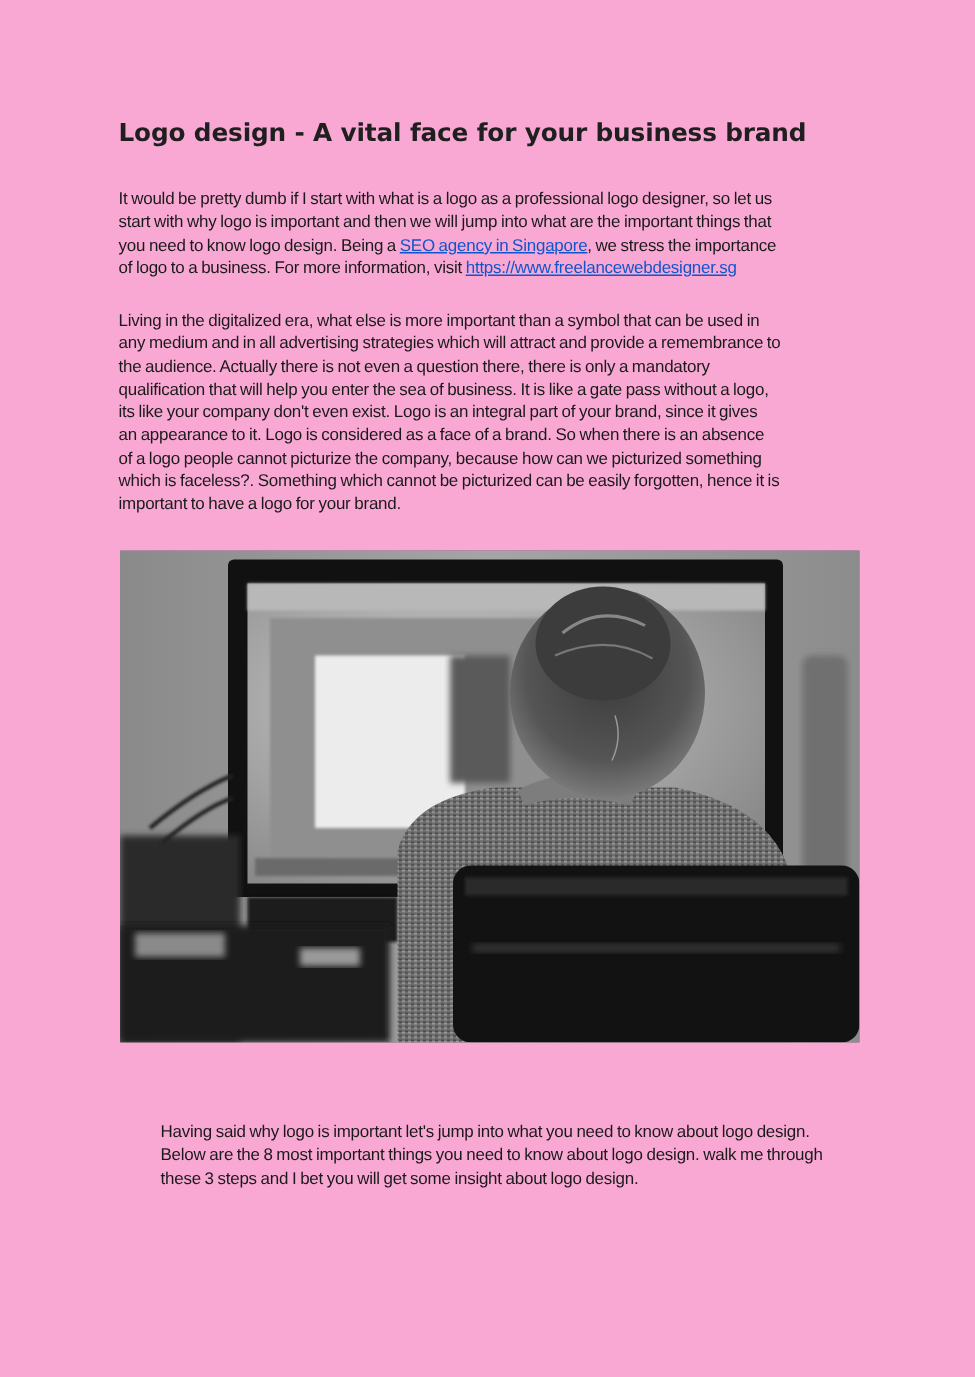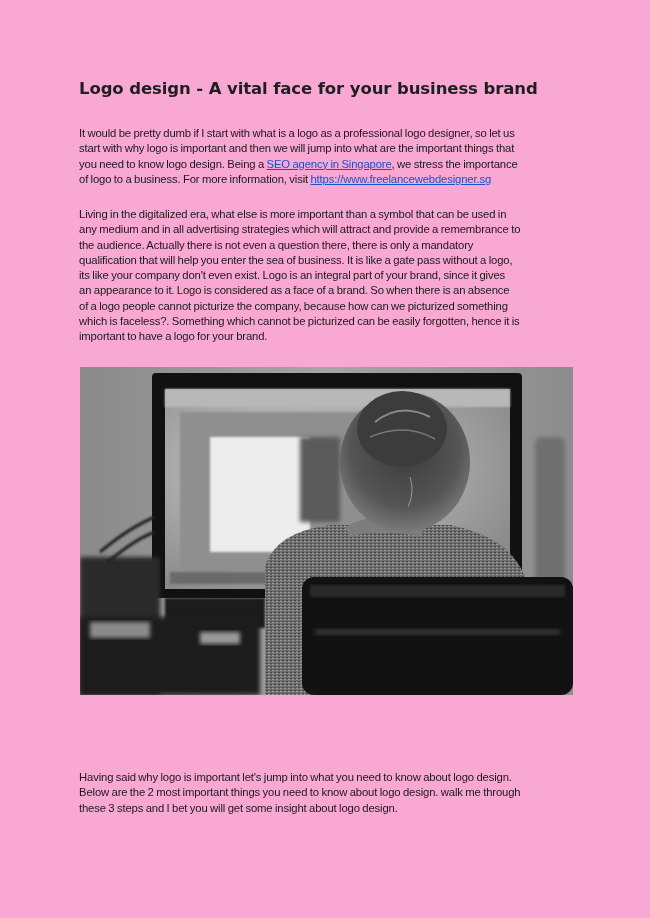--- a/index.html
+++ b/index.html
@@ -41,21 +41,21 @@
       margin: 0;
       font-size: 11.3px;
       line-height: 15.3px;
       color: #1a1a1a;
       letter-spacing: -0.15px;
       word-spacing: -0.5px;
     }
     .para .line { display: block; white-space: nowrap; }
     #p1 { top: 126px; }
     #p2 { top: 207px; }
-    #p3 { top: 770px; }
+    #p3 { top: 748px; margin-left: 28px; }
     a.link {
       color: #1155cc;
       text-decoration: underline;
     }
     .photo {
       position: absolute;
       left: 80px;
       top: 367px;
       width: 493px;
       height: 328px;
@@ -160,17 +160,17 @@
       <path d="M330 110 Q335 125 328 140" stroke="#999" stroke-width="1" fill="none"></path>
 
       <rect x="222" y="210" width="271" height="118" rx="12" fill="#121212"></rect>
       <rect x="230" y="218" width="255" height="12" fill="#2a2a2a" filter="url(#blur1)"></rect>
       <rect x="235" y="262" width="245" height="6" fill="#303030" filter="url(#blur2)"></rect>
     </svg>
   </div>
 
   <p class="para" id="p3">
     <span class="line">Having said why logo is important let's jump into what you need to know about logo design.</span>
-    <span class="line">Below are the 2 most important things you need to know about logo design. walk me through</span>
+    <span class="line">Below are the 8 most important things you need to know about logo design. walk me through</span>
     <span class="line">these 3 steps and I bet you will get some insight about logo design.</span>
   </p>
 
 </div>
 
 </body></html>

